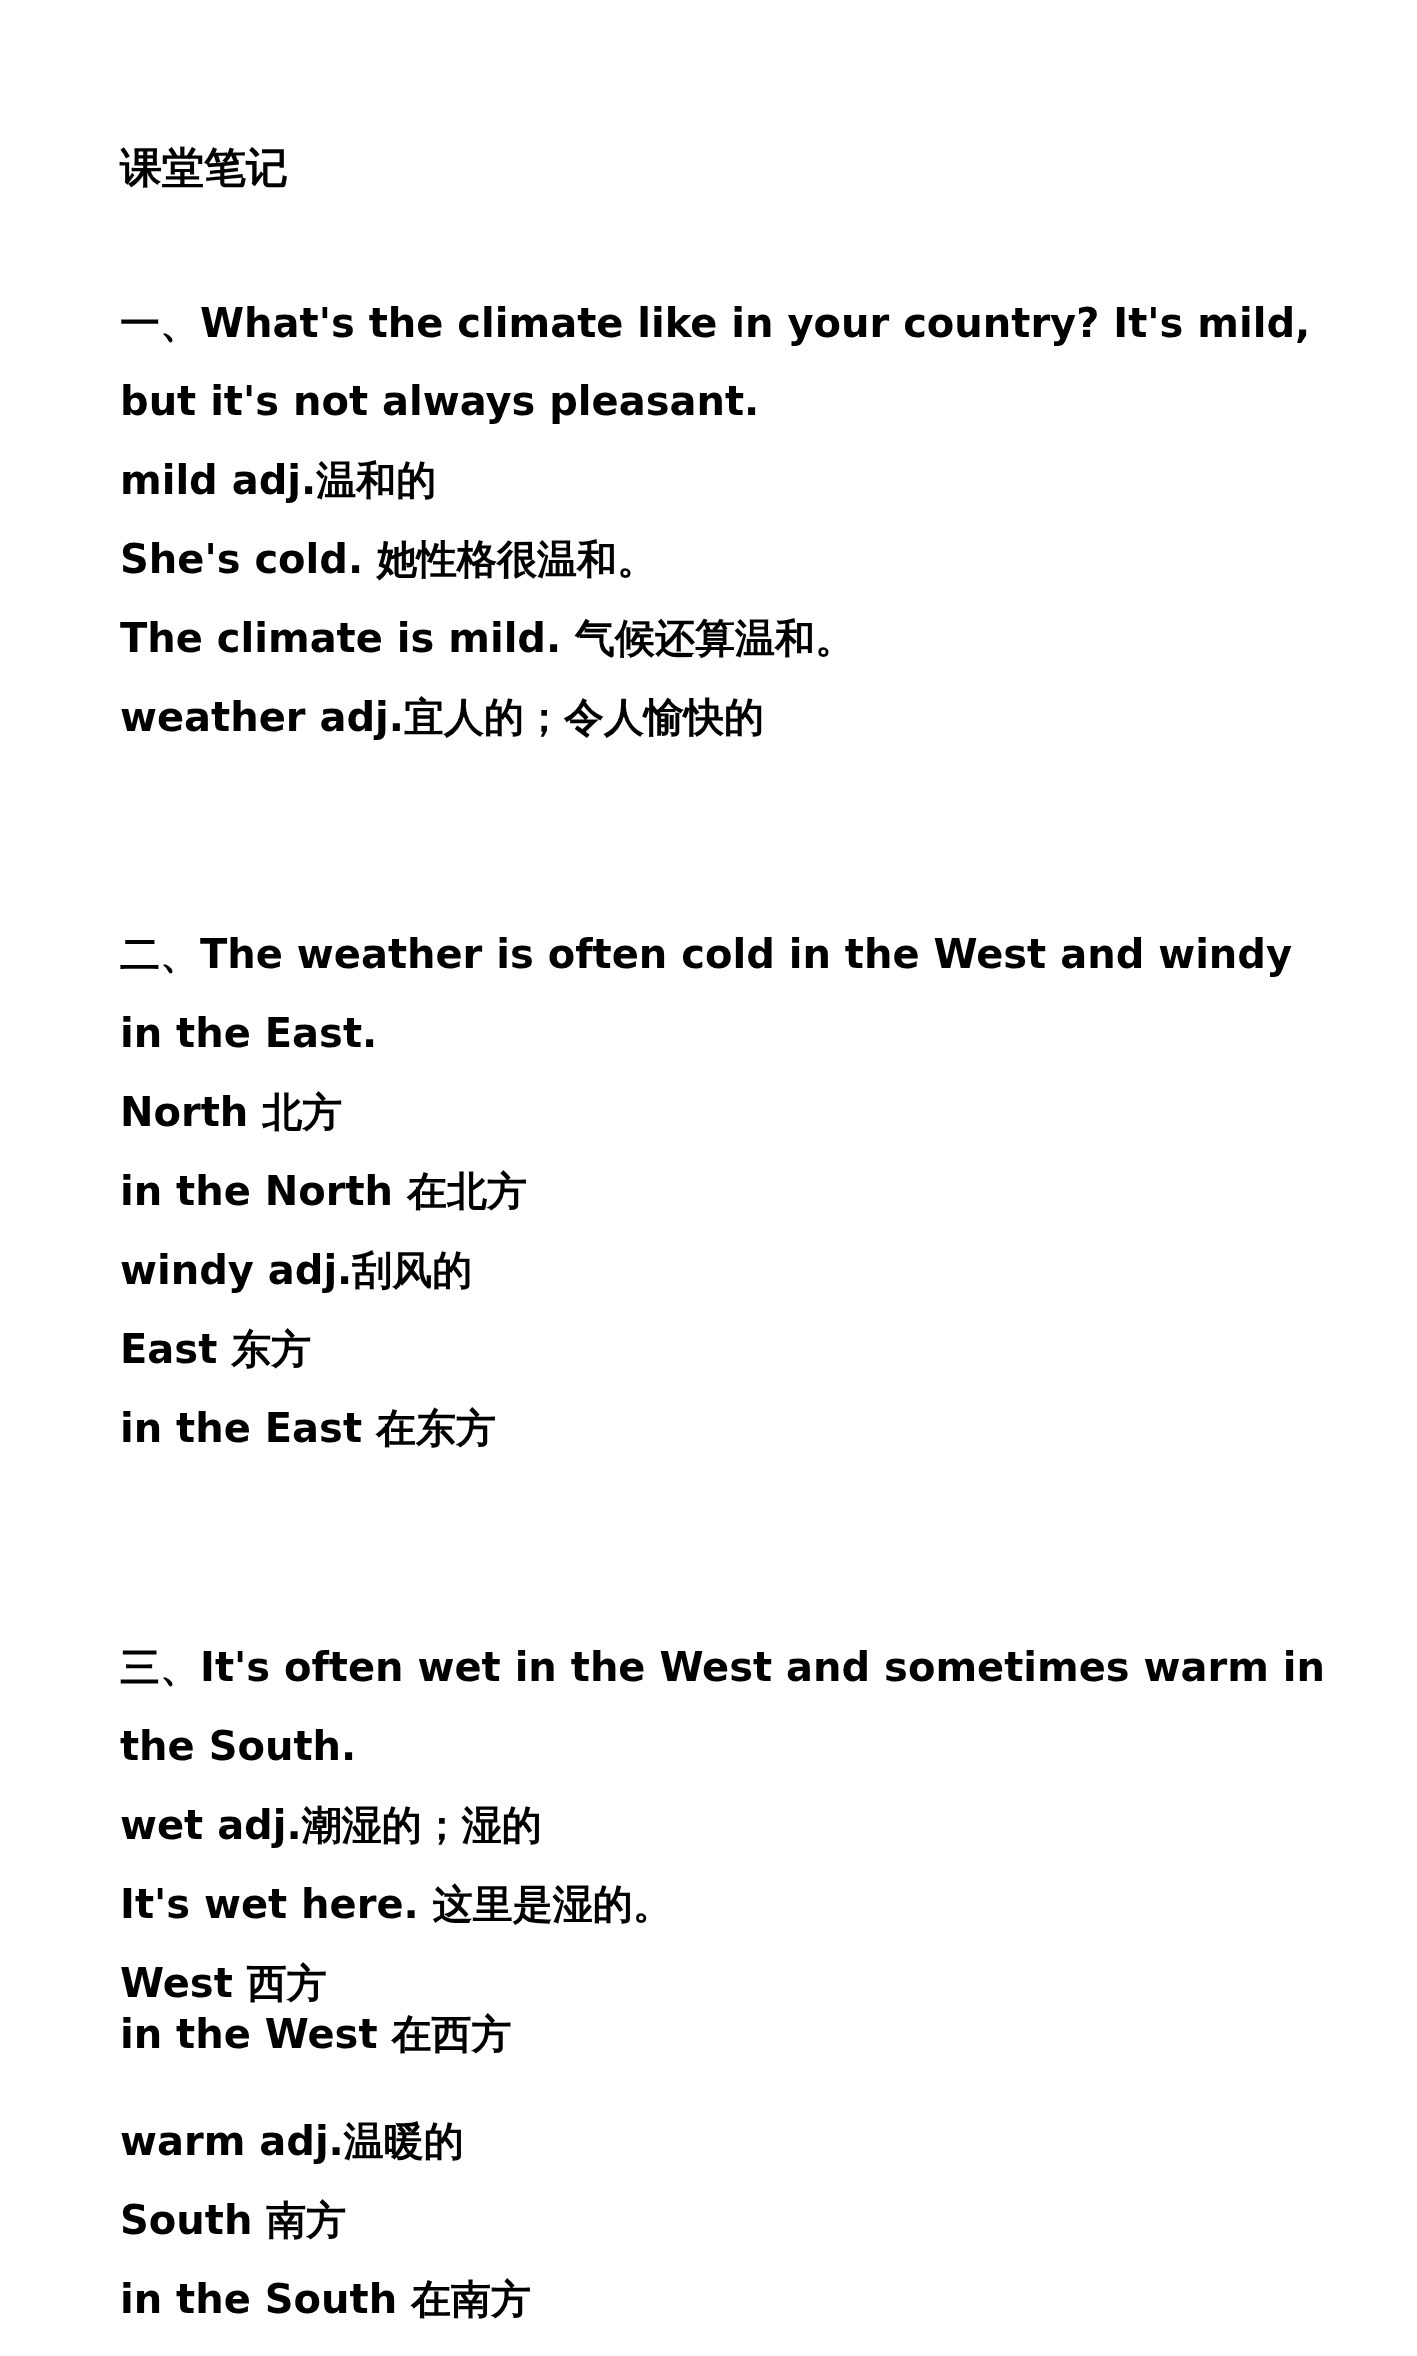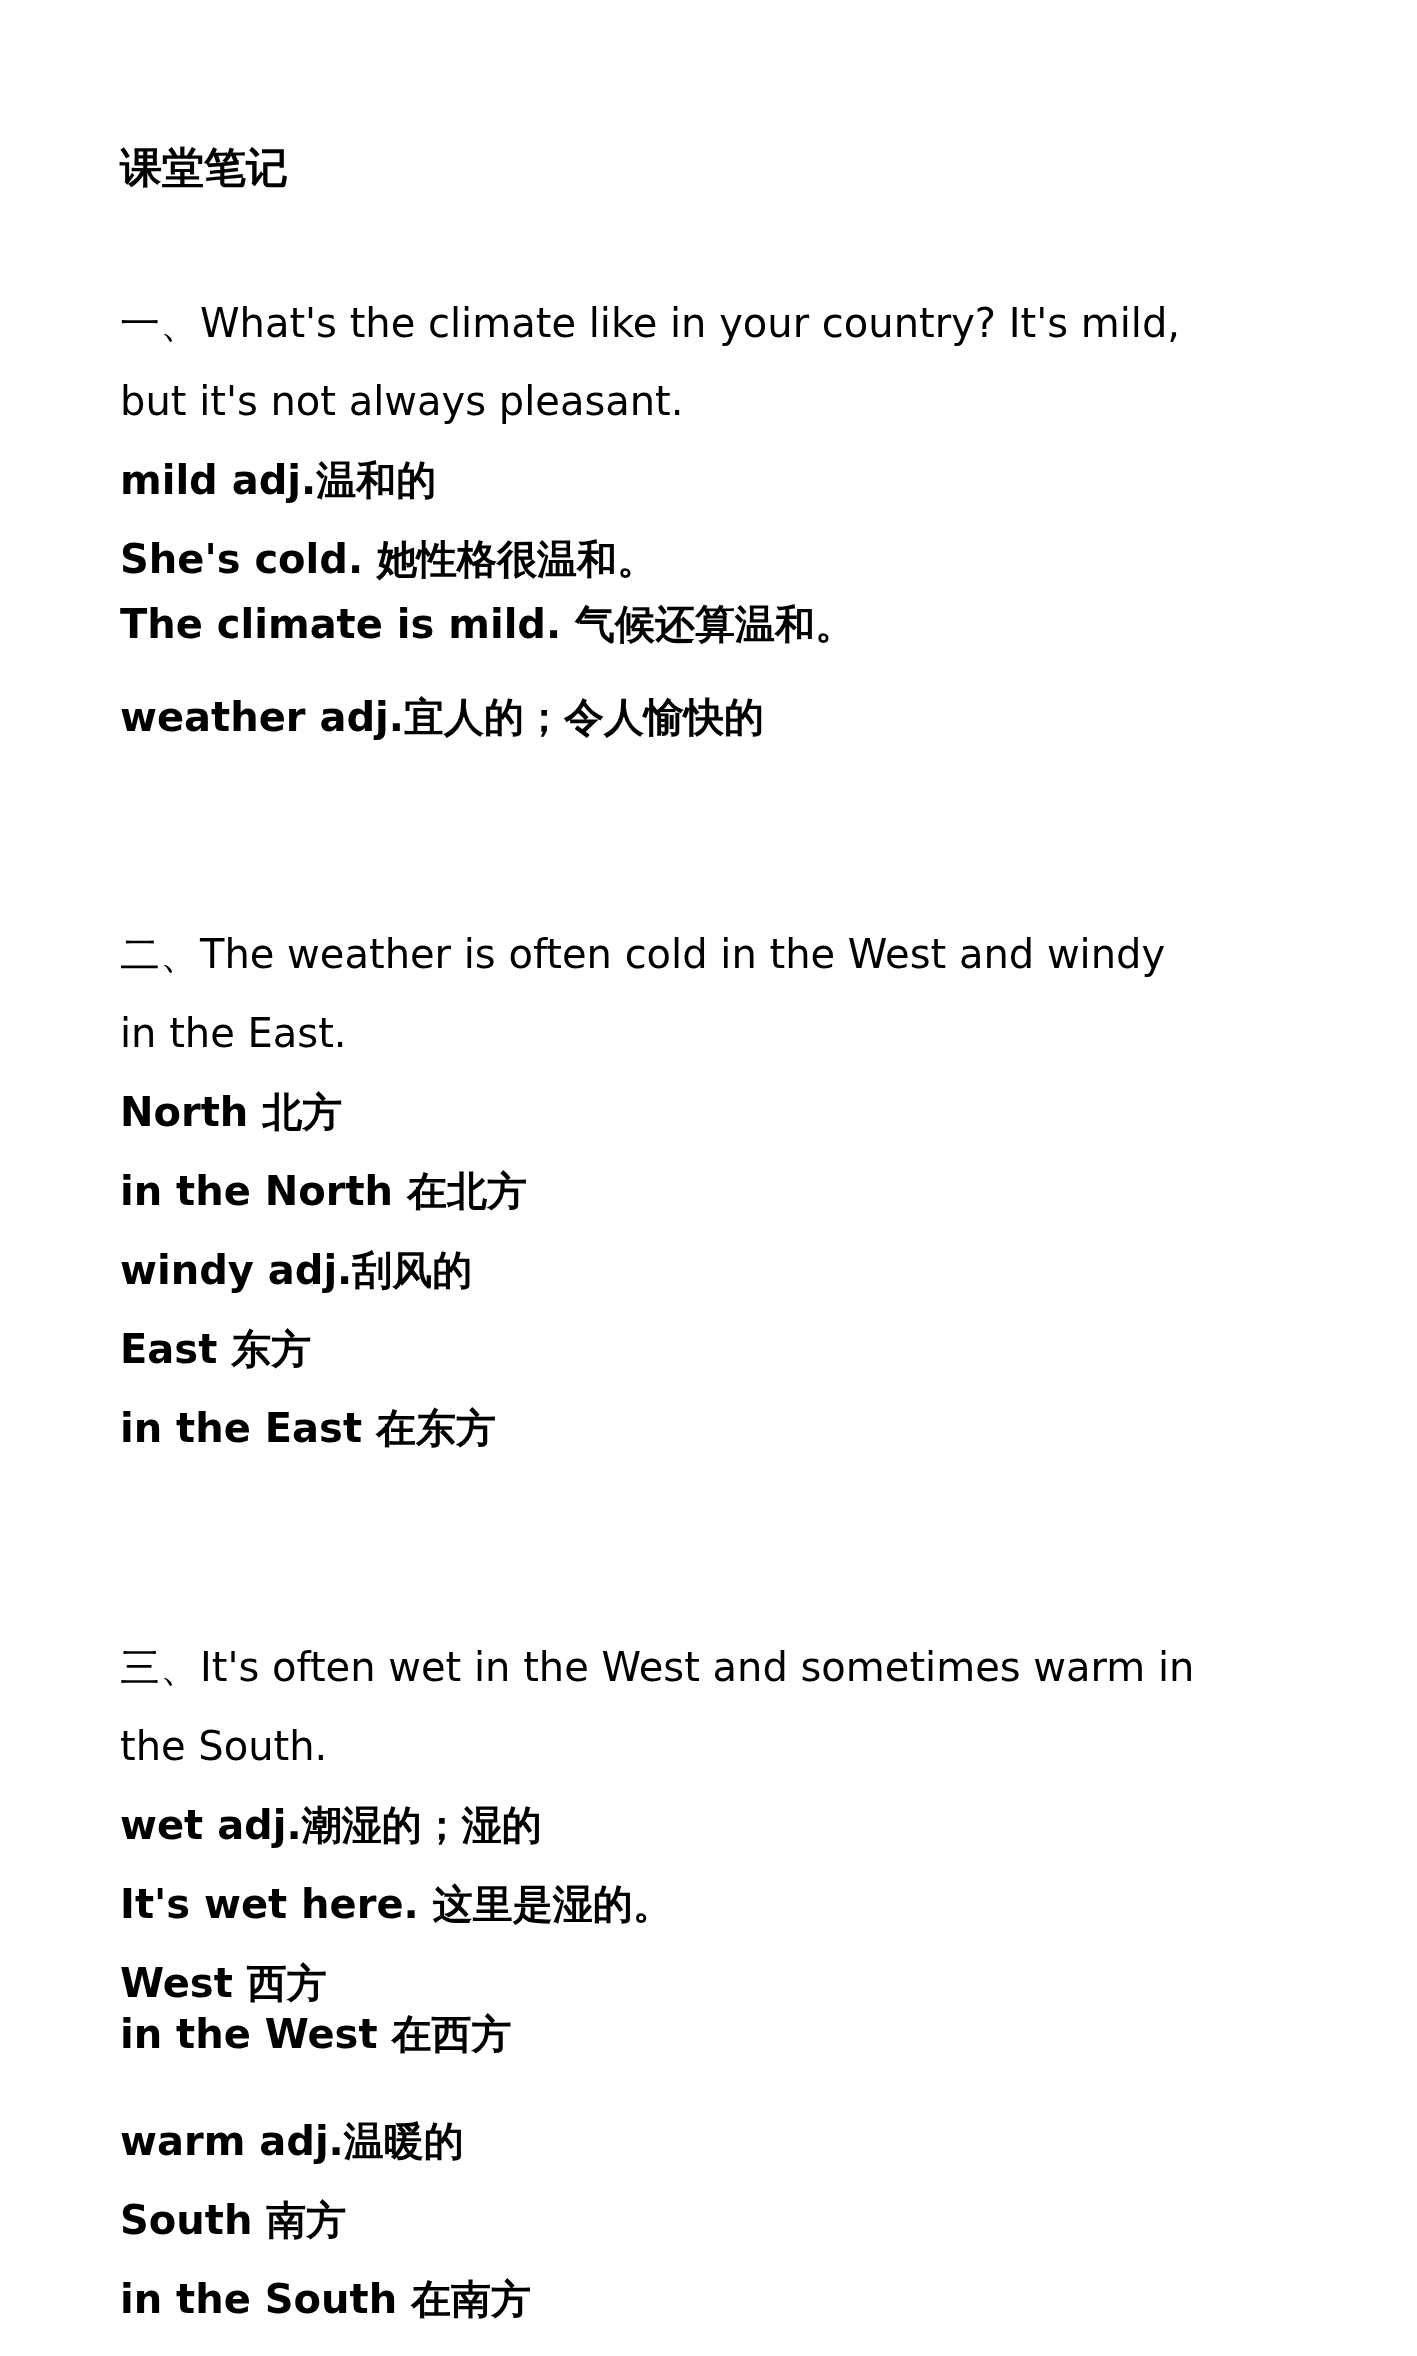--- a/index.html
+++ b/index.html
@@ -24,21 +24,21 @@
     .line {
       position: absolute;
       left: 0;
       white-space: nowrap;
       font-size: 40px;
       line-height: 79px;
       height: 79px;
       text-align: right;
     }
     .bold {
-      font-weight: normal;
+      font-weight: bold;
     }
     .title {
       font-size: 42px;
       font-weight: bold;
     }
     .normal {
       font-weight: bold;
     }
   </style>
 </head>
@@ -46,21 +46,21 @@
 
 <div class="page">
 
   <div class="line title" style="top:128px">课堂笔记</div>
 
   <div>
     <div class="line bold" style="top:284px">一、What's the climate like in your country? It's mild,</div>
     <div class="line bold" style="top:362px">but it's not always pleasant.</div>
     <div class="line normal" style="top:441px">mild adj.温和的</div>
     <div class="line normal" style="top:520px">She's cold.  她性格很温和。</div>
-    <div class="line normal" style="top:585px">The climate is mild.  气候还算温和。</div>
+    <div class="line normal" style="top:599px">The climate is mild.  气候还算温和。</div>
     <div class="line normal" style="top:678px">weather adj.宜人的；令人愉快的</div>
   </div>
 
   <div>
     <div class="line bold" style="top:915px">二、The weather is often cold in the West and windy</div>
     <div class="line bold" style="top:994px">in the East.</div>
     <div class="line normal" style="top:1073px">North  北方</div>
     <div class="line normal" style="top:1152px">in the North  在北方</div>
     <div class="line normal" style="top:1231px">windy adj.刮风的</div>
     <div class="line normal" style="top:1310px">East  东方</div>

